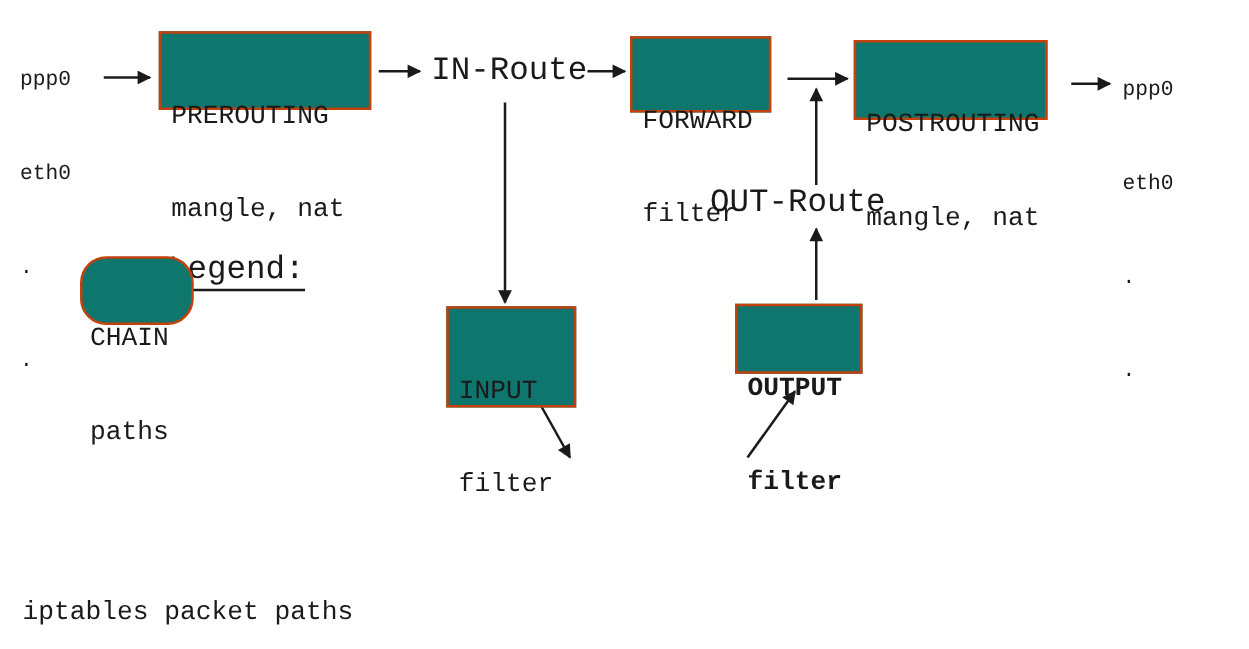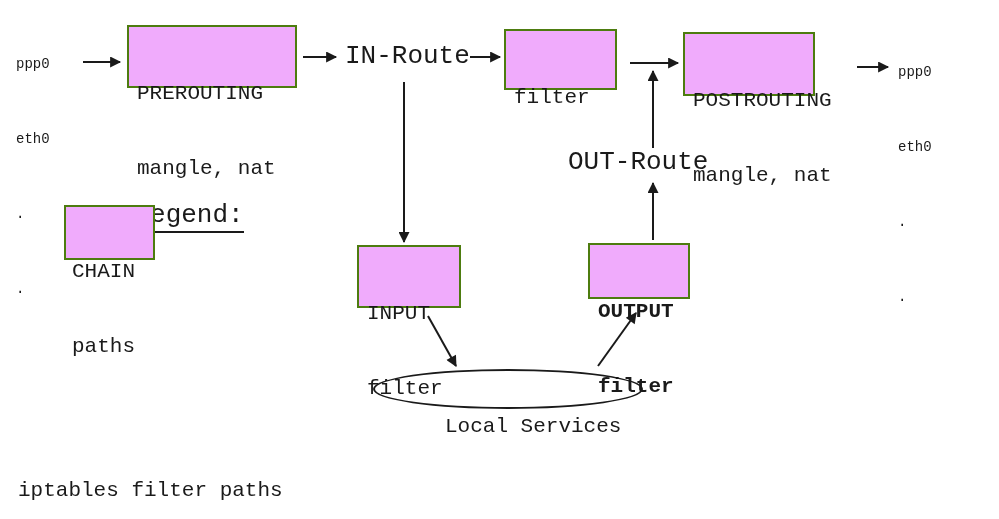--- a/index.html
+++ b/index.html
@@ -19,43 +19,43 @@
   .connectors {
     position: absolute;
     left: 0;
     top: 0;
     width: 999px;
     height: 519px;
     pointer-events: none;
   }
   .iface {
     position: absolute;
-    font-size: 14px;
+    font-size: 17px;
     line-height: 25px;
     white-space: pre;
   }
   .iface-left  { left: 16px;  top: 2px; }
   .iface-right { left: 898px; top: 10px; }
   .node {
     position: absolute;
     box-sizing: border-box;
-    border: 2px solid #4d7c0f;
-    background: #f0abfc;
+    border: 2px solid #c2410c;
+    background: #0f766e;
     font-size: 21px;
     line-height: 25px;
     padding: 4px 6px 0 8px;
     white-space: pre;
   }
   .node div { white-space: pre; }
   .prerouting  { left: 127px; top: 25px;  width: 170px; height: 63px; }
   .forward     { left: 504px; top: 29px;  width: 113px; height: 61px; }
-  .postrouting { left: 683px; top: 32px;  width: 132px; height: 64px; }
-  .input-box   { left: 357px; top: 245px; width: 104px; height: 63px; }
+  .postrouting { left: 683px; top: 32px;  width: 155px; height: 64px; }
+  .input-box   { left: 357px; top: 245px; width: 104px; height: 81px; }
   .output-box  { left: 588px; top: 243px; width: 102px; height: 56px; font-weight: bold; }
-  .chain-box   { left: 64px;  top: 205px; width: 91px;  height: 55px; padding: 2px 4px 0 6px; }
+  .chain-box   { left: 64px;  top: 205px; width: 91px;  height: 55px; padding: 2px 4px 0 6px; border-radius: 21px; }
   .floating-label {
     position: absolute;
     font-size: 26px;
     line-height: 25px;
     white-space: pre;
   }
   .in-route  { left: 345px; top: 44px; }
   .out-route { left: 568px; top: 150px; }
   .legend-title { left: 72px; top: 178px; }
   .legend-title span {
@@ -116,20 +116,21 @@
   </div>
 
   <div class="node prerouting">
     <div>PREROUTING</div>
     <div>mangle, nat</div>
   </div>
 
   <div class="floating-label in-route">IN-Route</div>
 
   <div class="node forward">
+    <div>FORWARD</div>
     <div>filter</div>
   </div>
 
   <div class="node postrouting">
     <div>POSTROUTING</div>
     <div>mangle, nat</div>
   </div>
 
   <div class="iface iface-right">
     <div>ppp0</div>
@@ -152,23 +153,20 @@
   <div class="node input-box">
     <div>INPUT</div>
     <div>filter</div>
   </div>
 
   <div class="node output-box">
     <div>OUTPUT</div>
     <div>filter</div>
   </div>
 
-  <div class="services-ellipse">
-    <span>Local Services</span>
-  </div>
 
   <div class="caption">
-    <div>iptables filter paths</div>
+    <div>iptables packet paths</div>
     
     
   </div>
 
 </div>
 
 </body></html>

